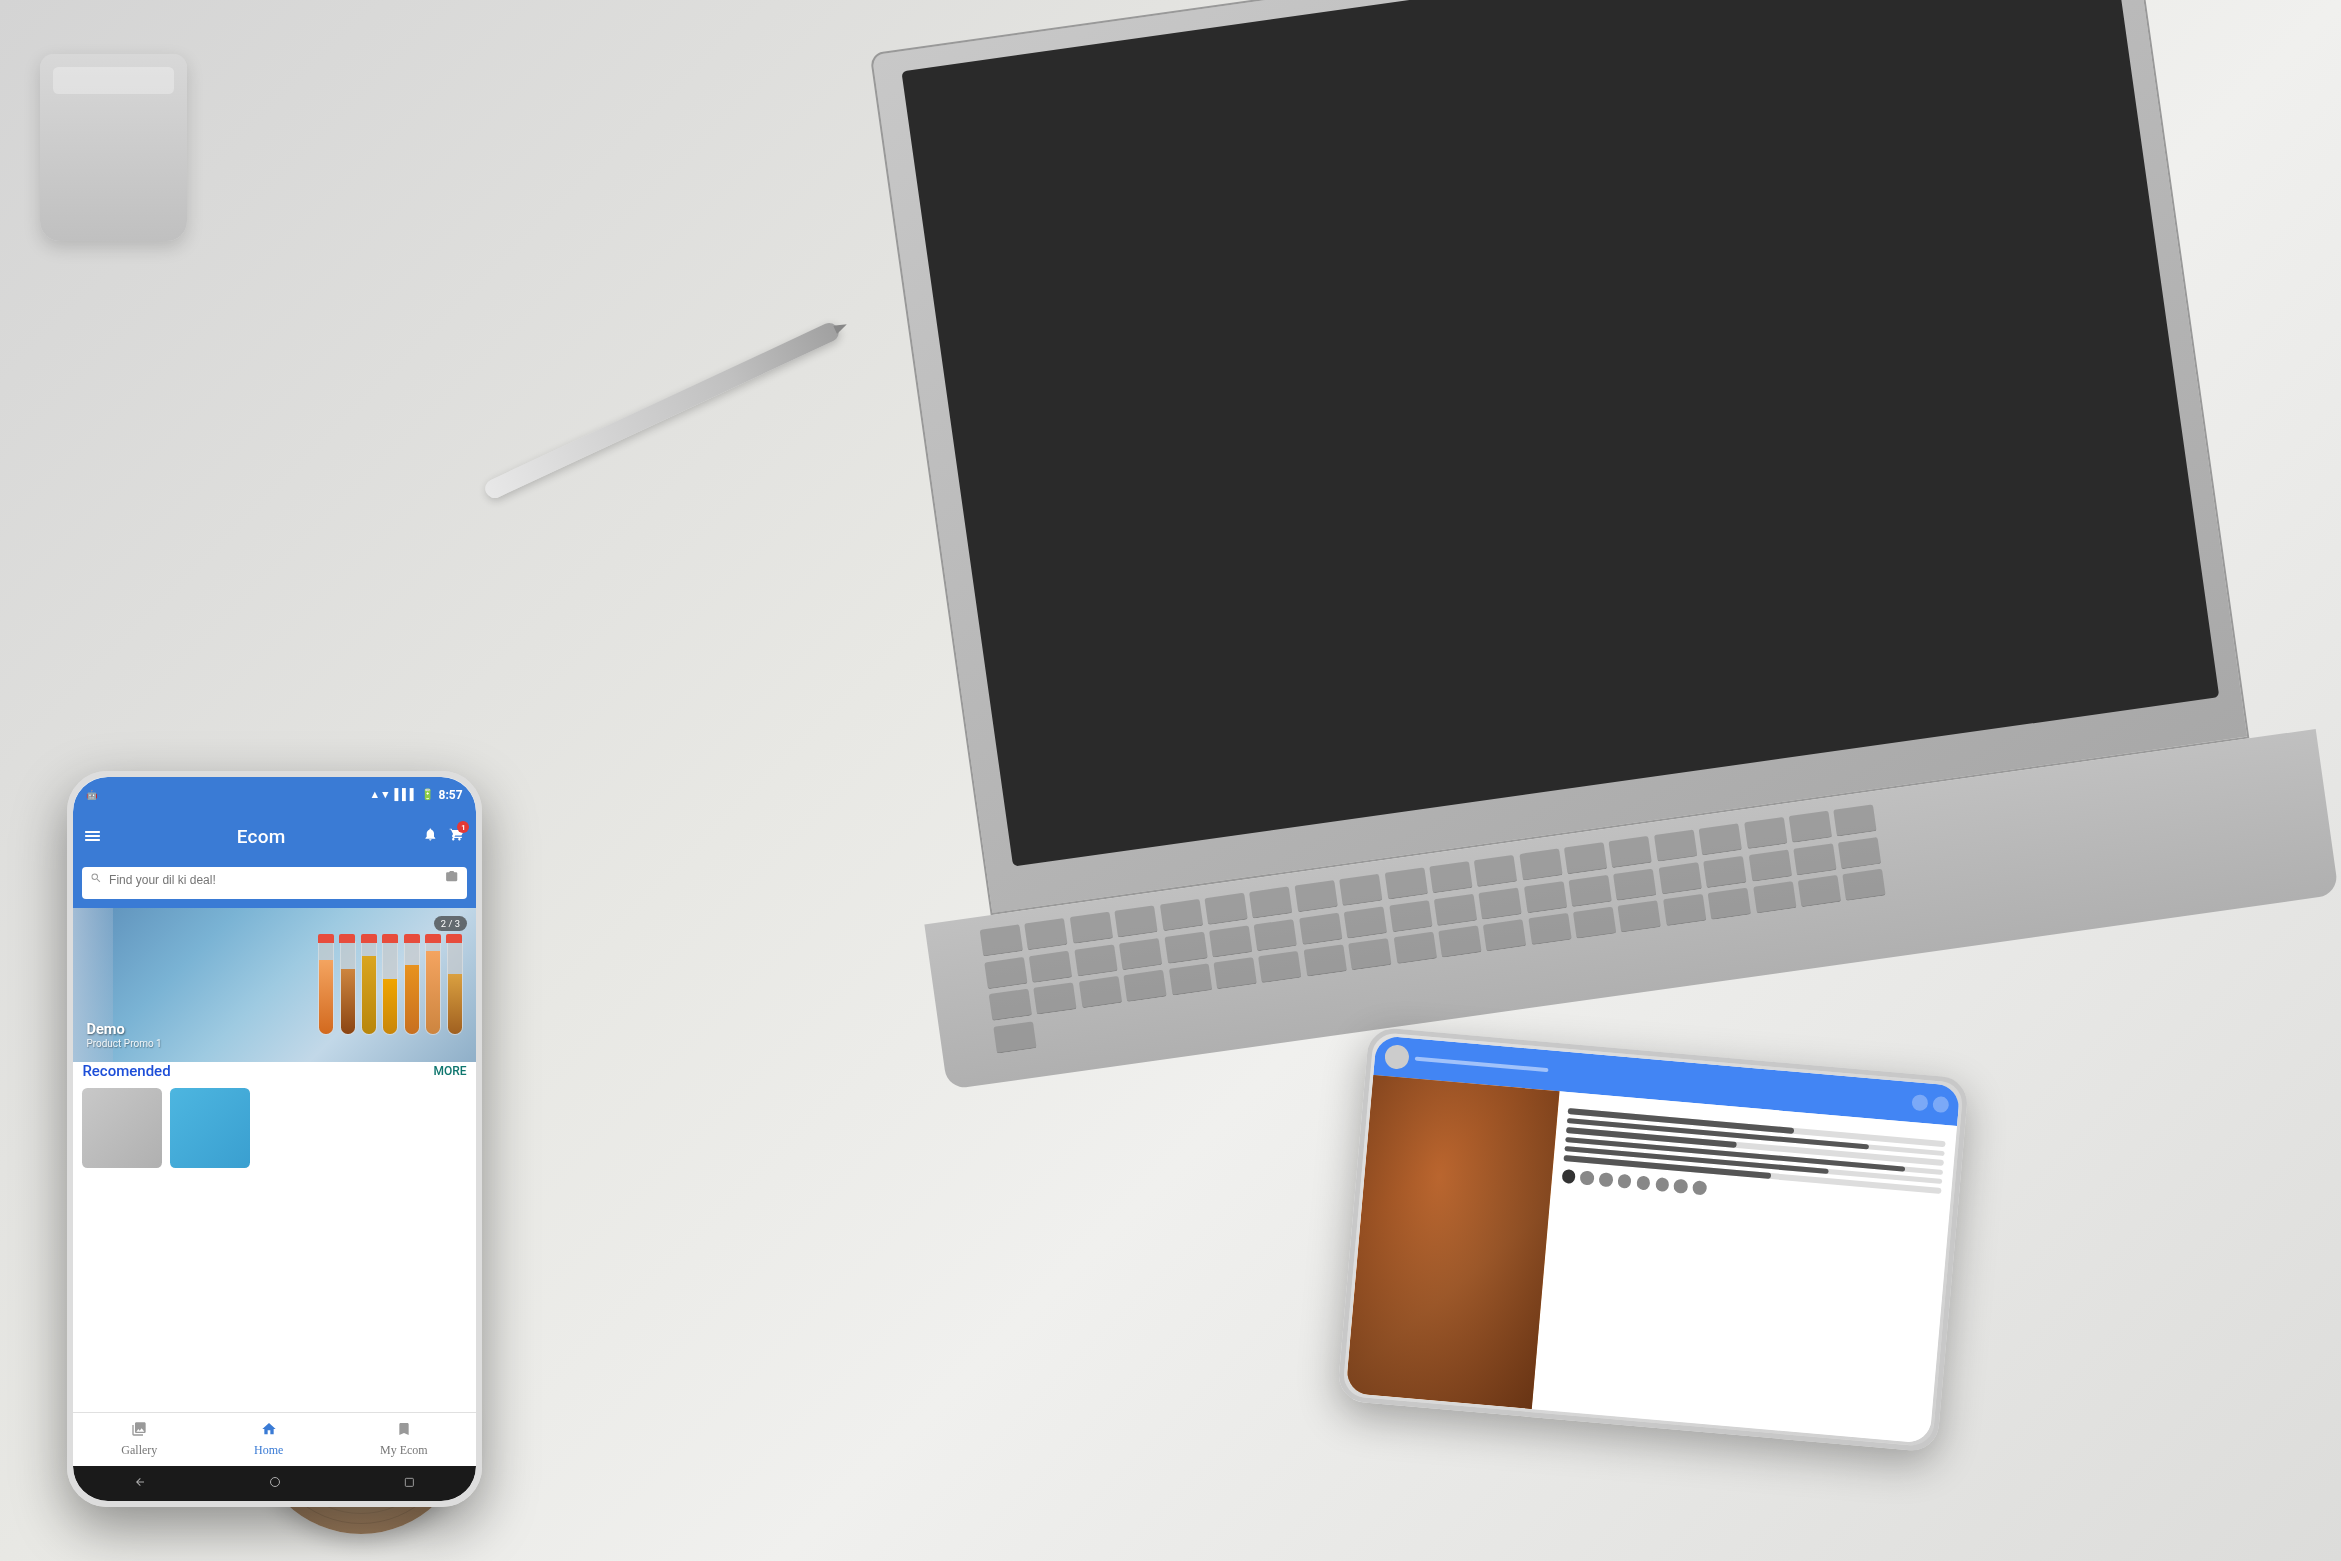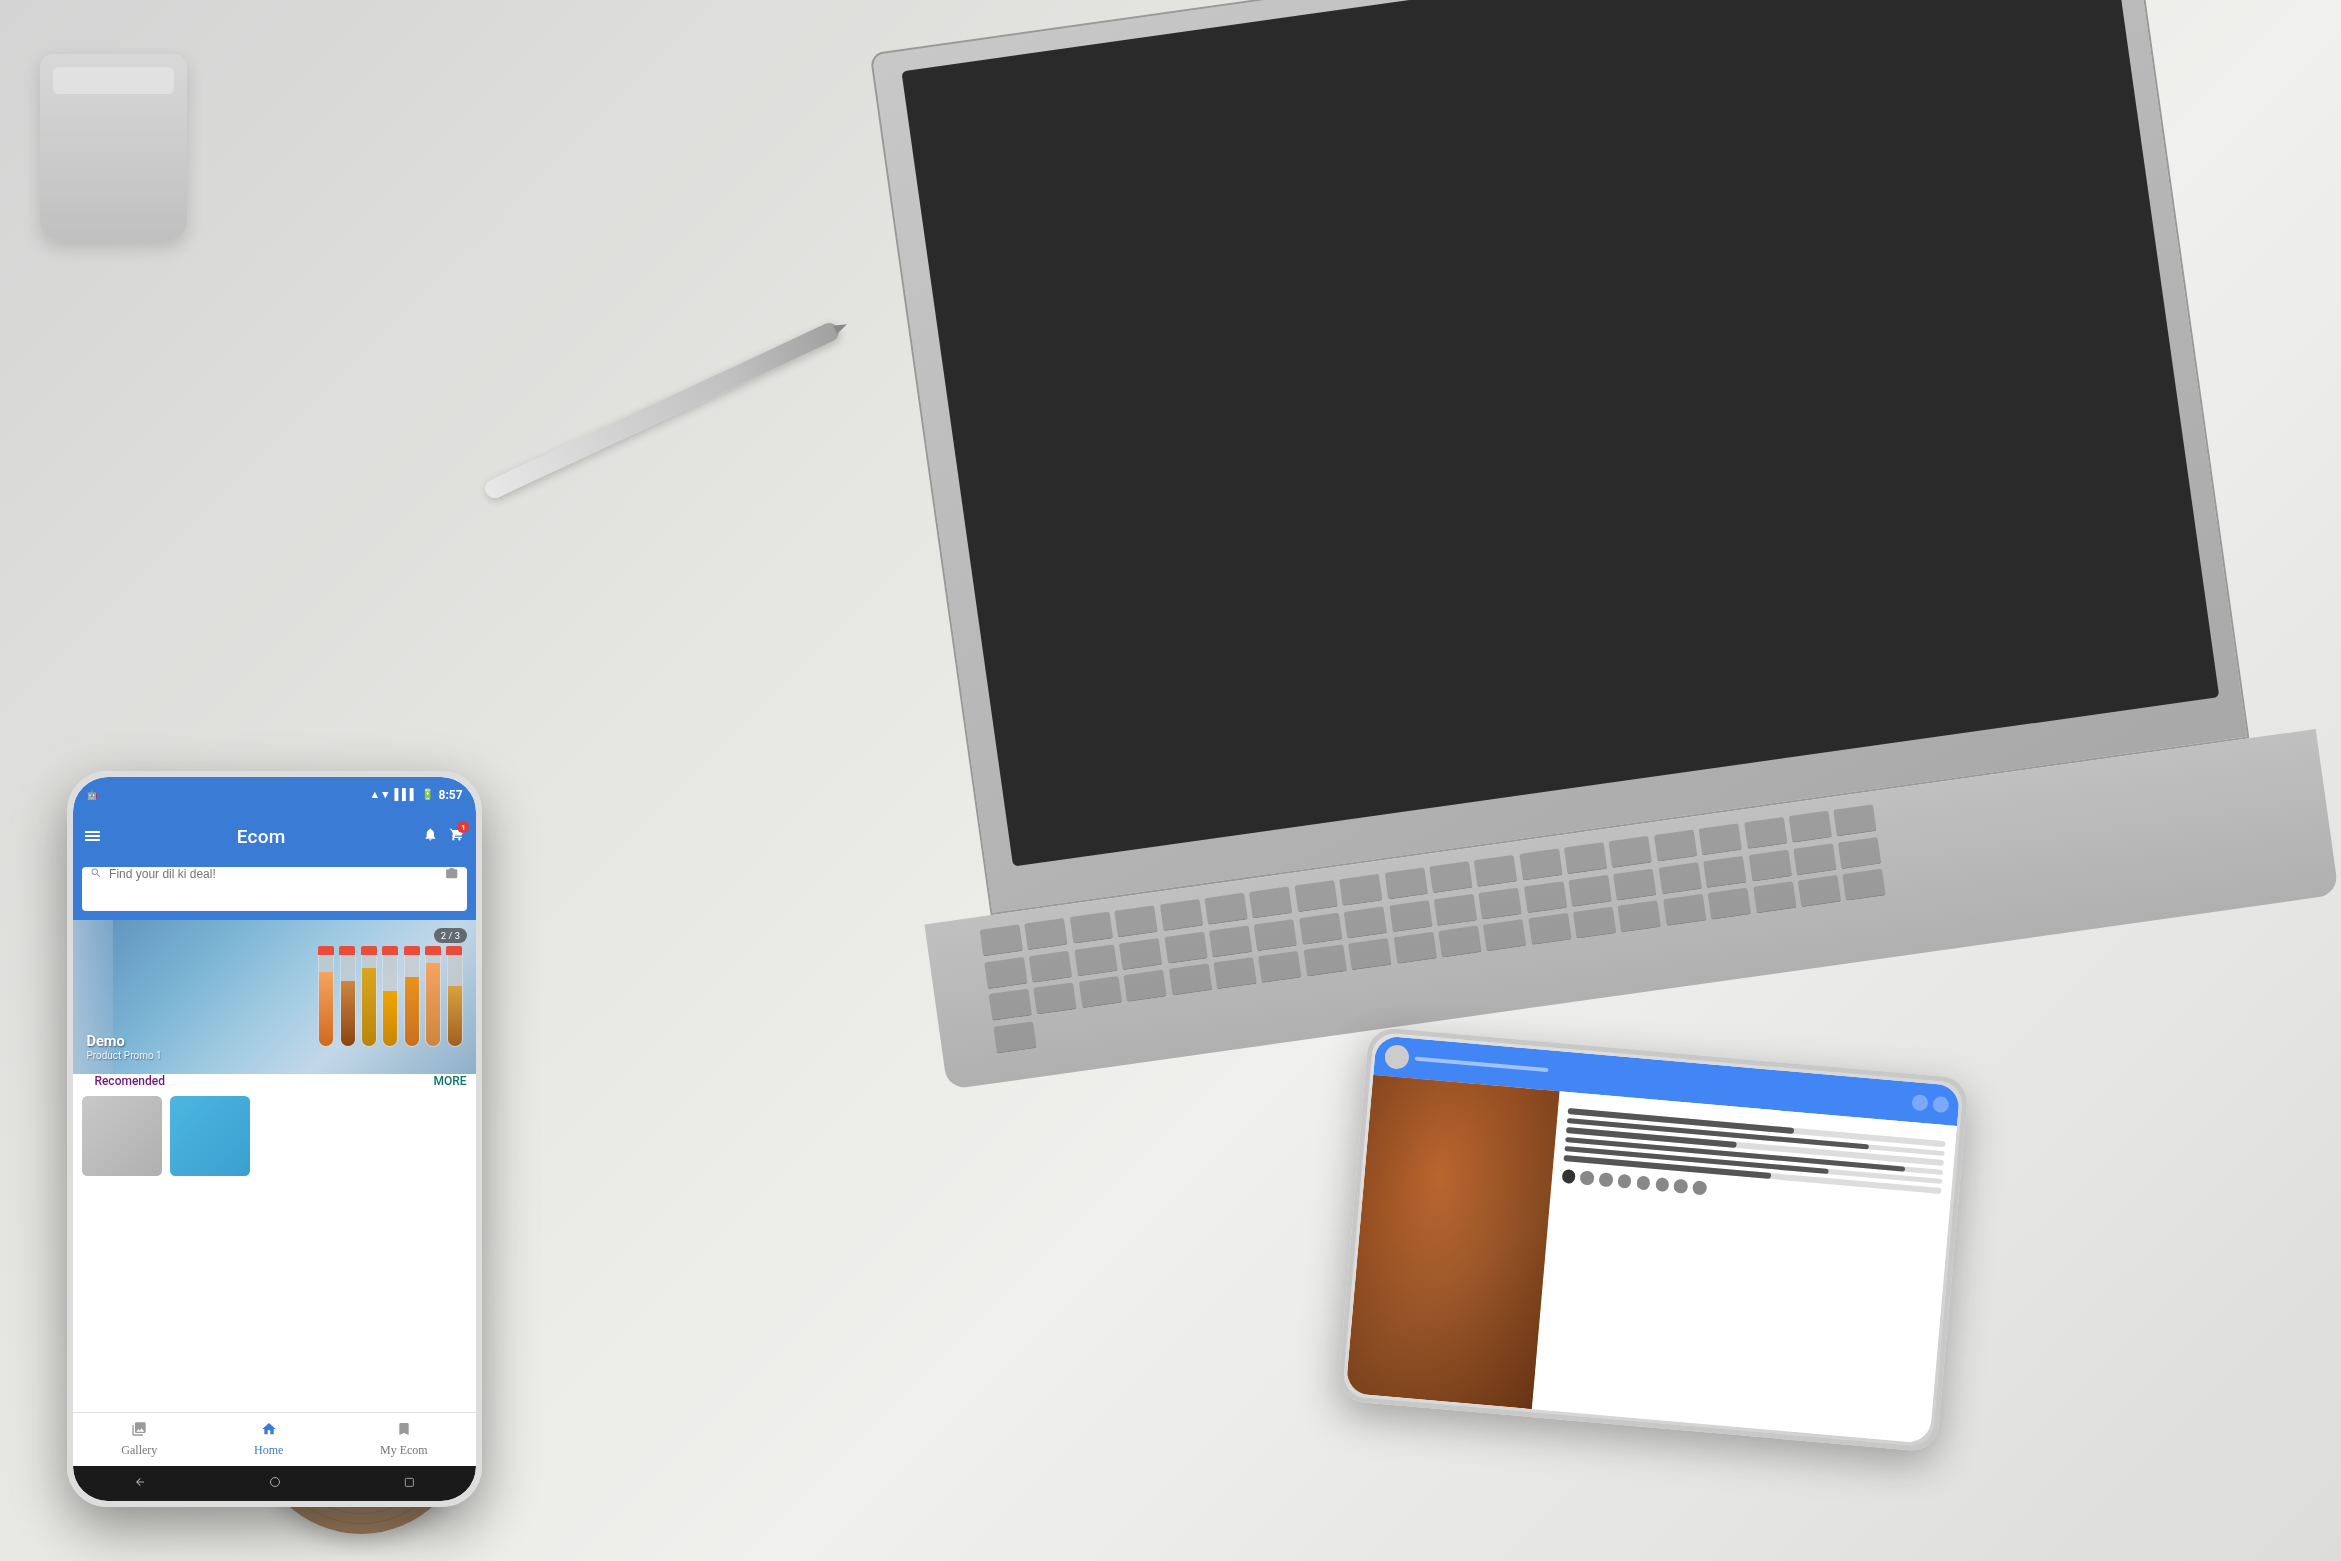--- a/index.html
+++ b/index.html
@@ -311,23 +311,23 @@
     
     .search-bar {
       background: #3a7bd5;
       padding: 6.7px 9.4px 9.4px;
     }
 
     .search-input-wrapper {
       background: white;
       border-radius: 4px;
       display: flex;
-      align-items: flex-start;
-      padding: 0 8px;
-      height: 44px;
+      align-items: flex-end;
+      padding: 12px 8px;
+      height: 32px;
       gap: 6.7px;
     }
 
     .search-input-wrapper input {
       flex: 1;
       border: none;
       outline: none;
       font-size: 12px;
       color: #999;
       background: transparent;
@@ -495,24 +495,23 @@
     }
 
     .recommended-header {
       display: flex;
       justify-content: space-between;
       align-items: center;
       margin-bottom: 8px;
     }
 
     .recommended-title {
-      font-size: 12px;
+      font-size: 15px;
       font-weight: 500;
-      color: #701a75;
-      margin-left: 12px;
+      color: #1d4ed8;
     }
 
     .more-link {
       font-size: 12px;
       color: #0f766e;
       font-weight: 500;
     }
 
     .product-row {
       display: flex;

